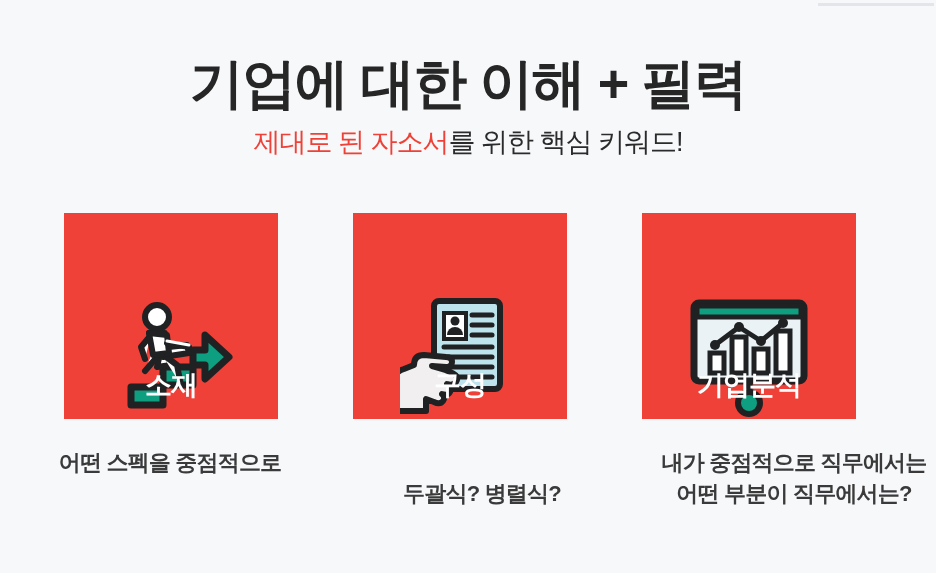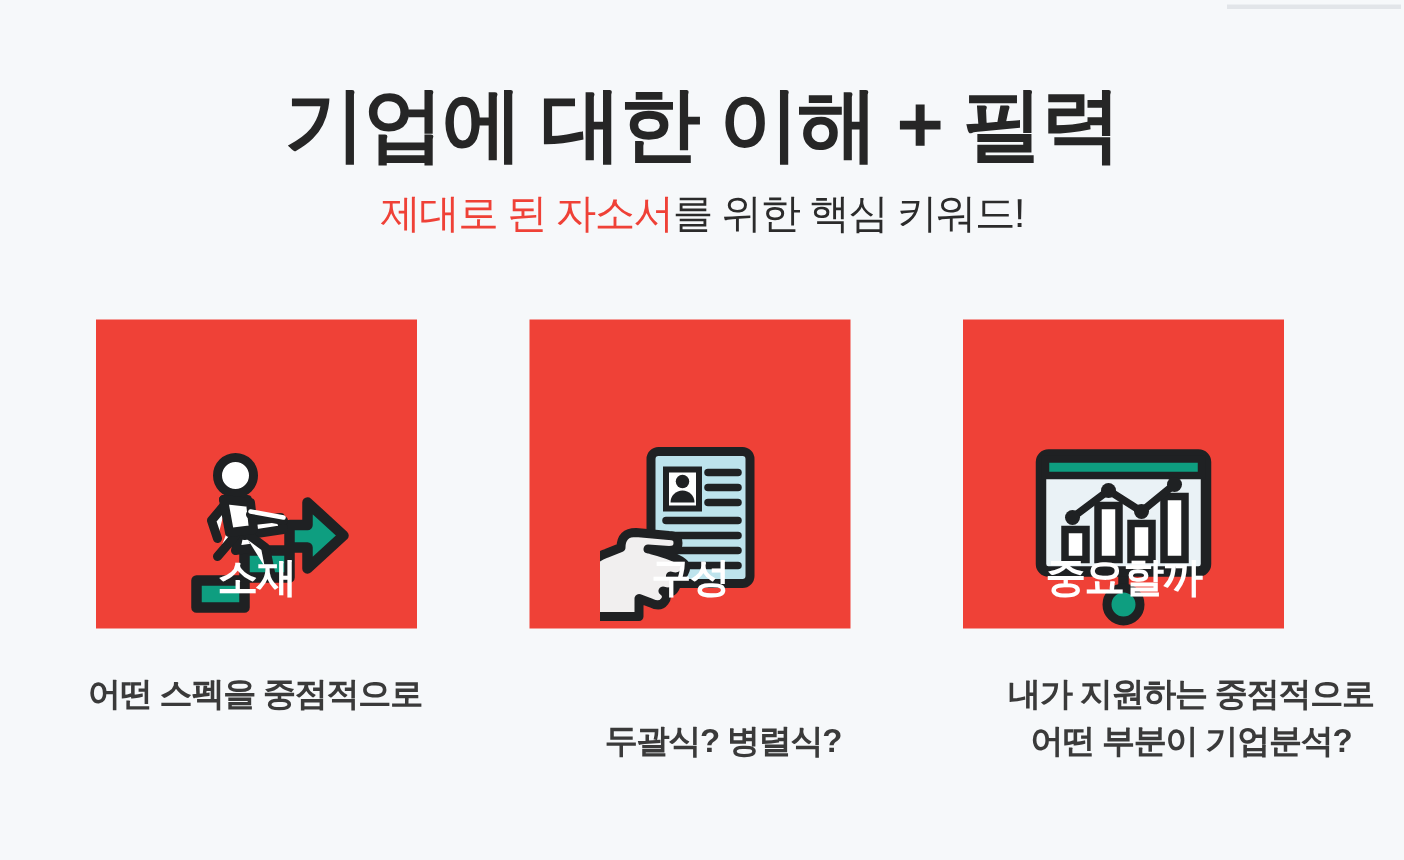--- a/index.html
+++ b/index.html
@@ -201,31 +201,31 @@
           </g>
           <polyline points="29,50 53,32 75,46 97,28" fill="none" stroke="#1f2123" stroke-width="5" stroke-linecap="round" stroke-linejoin="round"></polyline>
           <g fill="#1f2123">
             <circle cx="29" cy="50" r="5"></circle>
             <circle cx="53" cy="32" r="5"></circle>
             <circle cx="75" cy="46" r="5"></circle>
             <circle cx="97" cy="28" r="5"></circle>
           </g>
         </svg>
       </div>
-      <div class="card-label">중요할까</div>
+      <div class="card-label">기업분석</div>
     </div>
 
   </div>
 
   <div class="captions">
     <div class="caption-col">
       <span class="caption-line">어떤 스펙을 중점적으로</span>
     </div>
     <div class="caption-col mid">
       <span class="caption-line">두괄식? 병렬식?</span>
     </div>
     <div class="caption-col">
-      <span class="caption-line">내가 지원하는 중점적으로</span>
-      <span class="caption-line">어떤 부분이 기업분석?</span>
+      <span class="caption-line">내가 중점적으로 직무에서는</span>
+      <span class="caption-line">어떤 부분이 직무에서는?</span>
     </div>
   </div>
 
 </div>
 
 </body></html>

